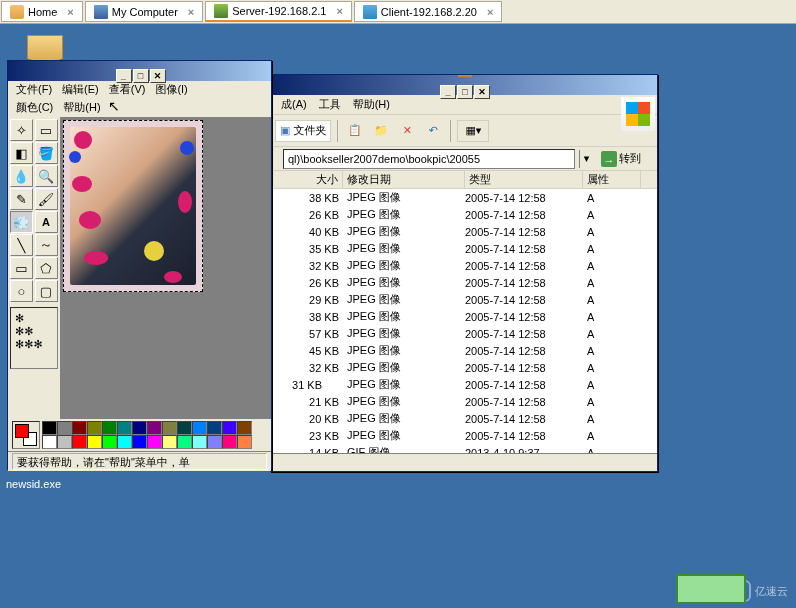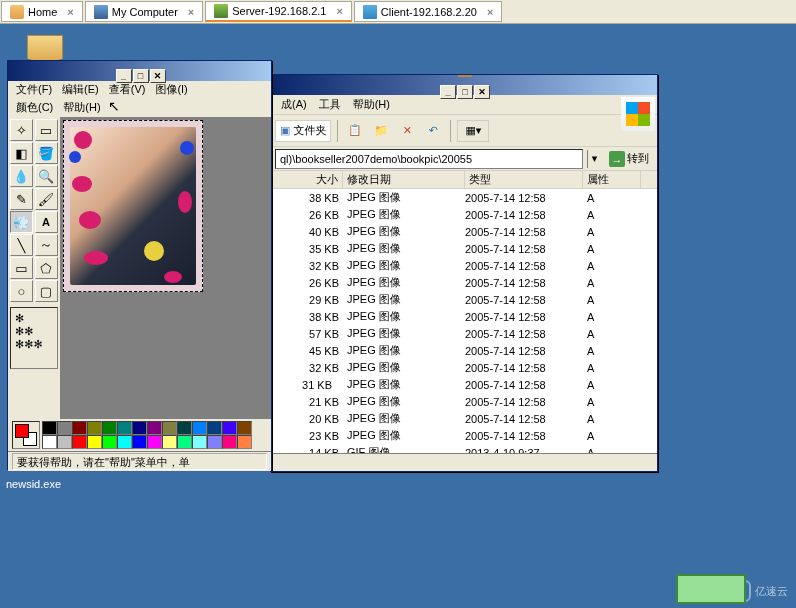--- a/index.html
+++ b/index.html
@@ -52,28 +52,28 @@
 .explorer{top:74px;left:270px;width:388px;height:398px;z-index:3;}
 .exp-titlebar-ico{width:14px;height:14px;background:#f5c274;border:1px solid #b8893a;}
 .exp-menubar{height:20px;display:flex;padding:0 4px;align-items:center;border-bottom:1px solid #d4d0c8;}
 .exp-menubar .menu-item{padding:2px 6px;}
 .exp-logo{width:34px;height:34px;background:linear-gradient(#fff,#eee);position:absolute;right:2px;top:22px;display:flex;align-items:center;justify-content:center;}
 .exp-logo::after{content:"";width:24px;height:24px;background:conic-gradient(#f25022 0 90deg,#7fba00 90deg 180deg,#ffb900 180deg 270deg,#00a4ef 270deg 360deg);}
 .toolbar{height:32px;display:flex;align-items:center;padding:0 4px;gap:4px;border-bottom:1px solid #d4d0c8;}
 .tbtn{width:22px;height:22px;display:flex;align-items:center;justify-content:center;border:1px solid transparent;cursor:pointer;}
 .tsep{width:1px;height:22px;background:#aca899;margin:0 2px;}
 .fld-btn{display:flex;align-items:center;gap:3px;padding:0 4px;height:22px;border:1px solid #cecec3;background:#fdfdfb;}
-.addr-row{height:24px;display:flex;align-items:center;padding:0 4px;gap:4px;border-bottom:1px solid #d4d0c8;}
+.addr-row{height:24px;display:flex;align-items:center;padding:0 12px;gap:4px;border-bottom:1px solid #d4d0c8;}
 .addr{flex:1;height:20px;border:1px inset #808080;background:#fff;padding:1px 4px;display:flex;align-items:center;}
 .go-btn{display:flex;align-items:center;gap:2px;padding:0 4px;height:20px;cursor:pointer;}
 .go-ico{width:16px;height:16px;background:#4a9b4a;border-radius:2px;color:#fff;display:flex;align-items:center;justify-content:center;}
 .list-area{height:282px;background:#fff;overflow:auto;}
 .list-header{display:flex;position:sticky;top:0;background:#ece9d8;border-bottom:1px solid #d4d0c8;height:18px;}
 .col-h{padding:1px 4px;border-right:1px solid #d4d0c8;cursor:pointer;}
-.col-size{width:52px;text-align:right;margin-left:20px;}
+.col-size{width:72px;text-align:right;}
 .col-type{width:118px;}
 .col-date{width:122px;}
 .col-attr{width:58px;}
 .row{display:flex;height:17px;align-items:center;}
 .cell{padding:0 4px;overflow:hidden;white-space:nowrap;}
 .exp-status{height:18px;border-top:1px solid #808080;background:#ece9d8;}
 .watermark{position:absolute;bottom:6px;right:8px;color:#fff;opacity:.6;font-size:16px;display:flex;align-items:center;gap:4px;}
 .watermark .wlogo{width:28px;height:22px;border:2px solid #fff;border-radius:6px;opacity:.7;}
 .small-window{position:absolute;bottom:4px;right:50px;width:70px;height:30px;background:#98e098;border:2px solid #3a8a3a;z-index:2;}
 .dd{width:14px;height:18px;background:#ece9d8;border-left:1px solid #808080;display:flex;align-items:center;justify-content:center;cursor:pointer;}

